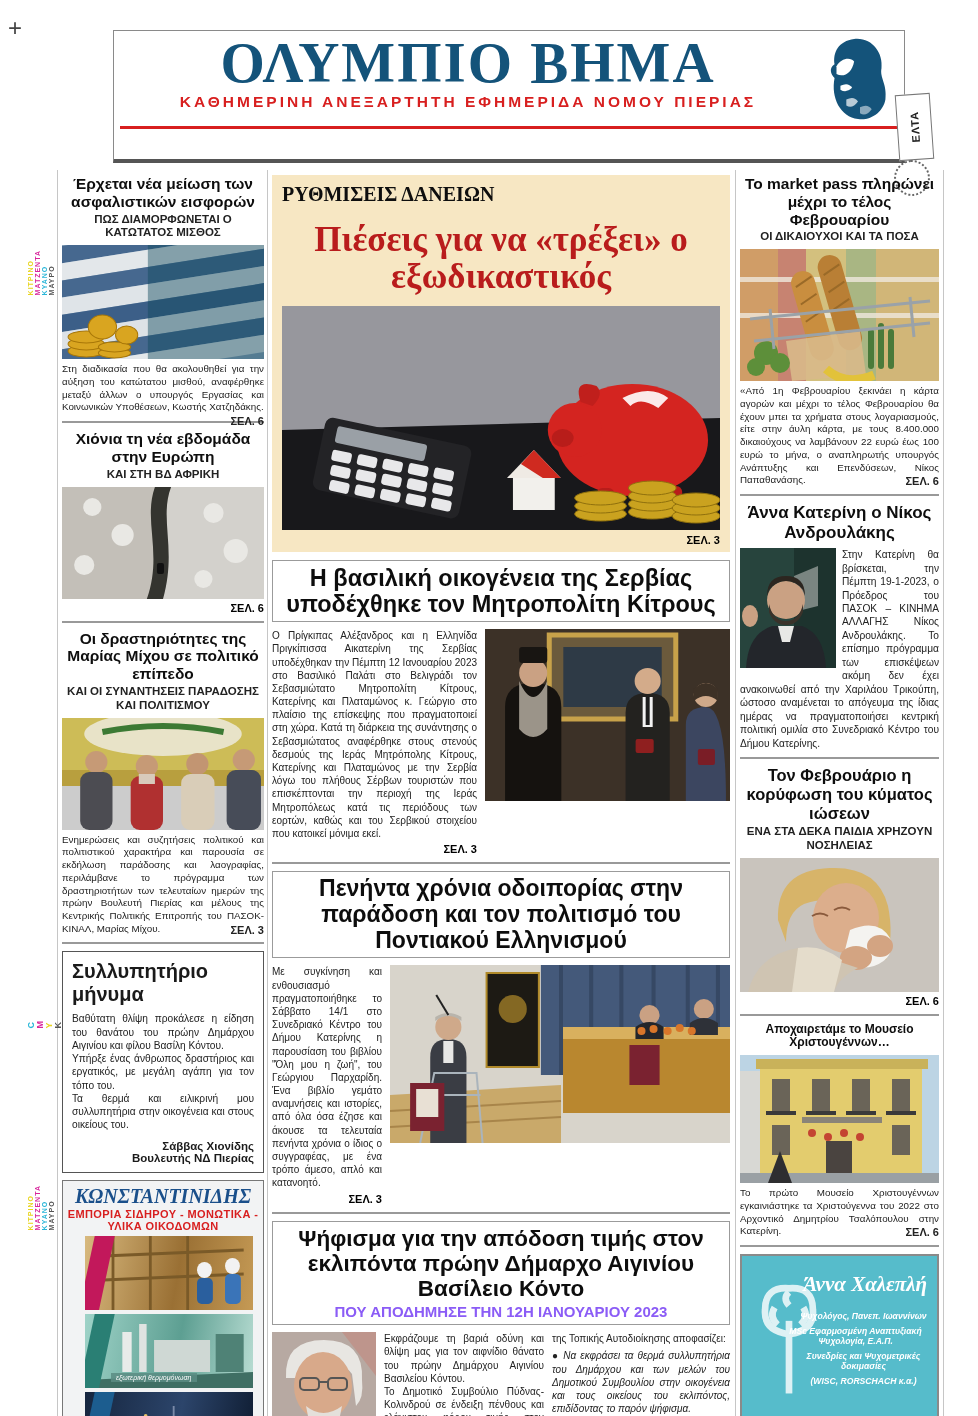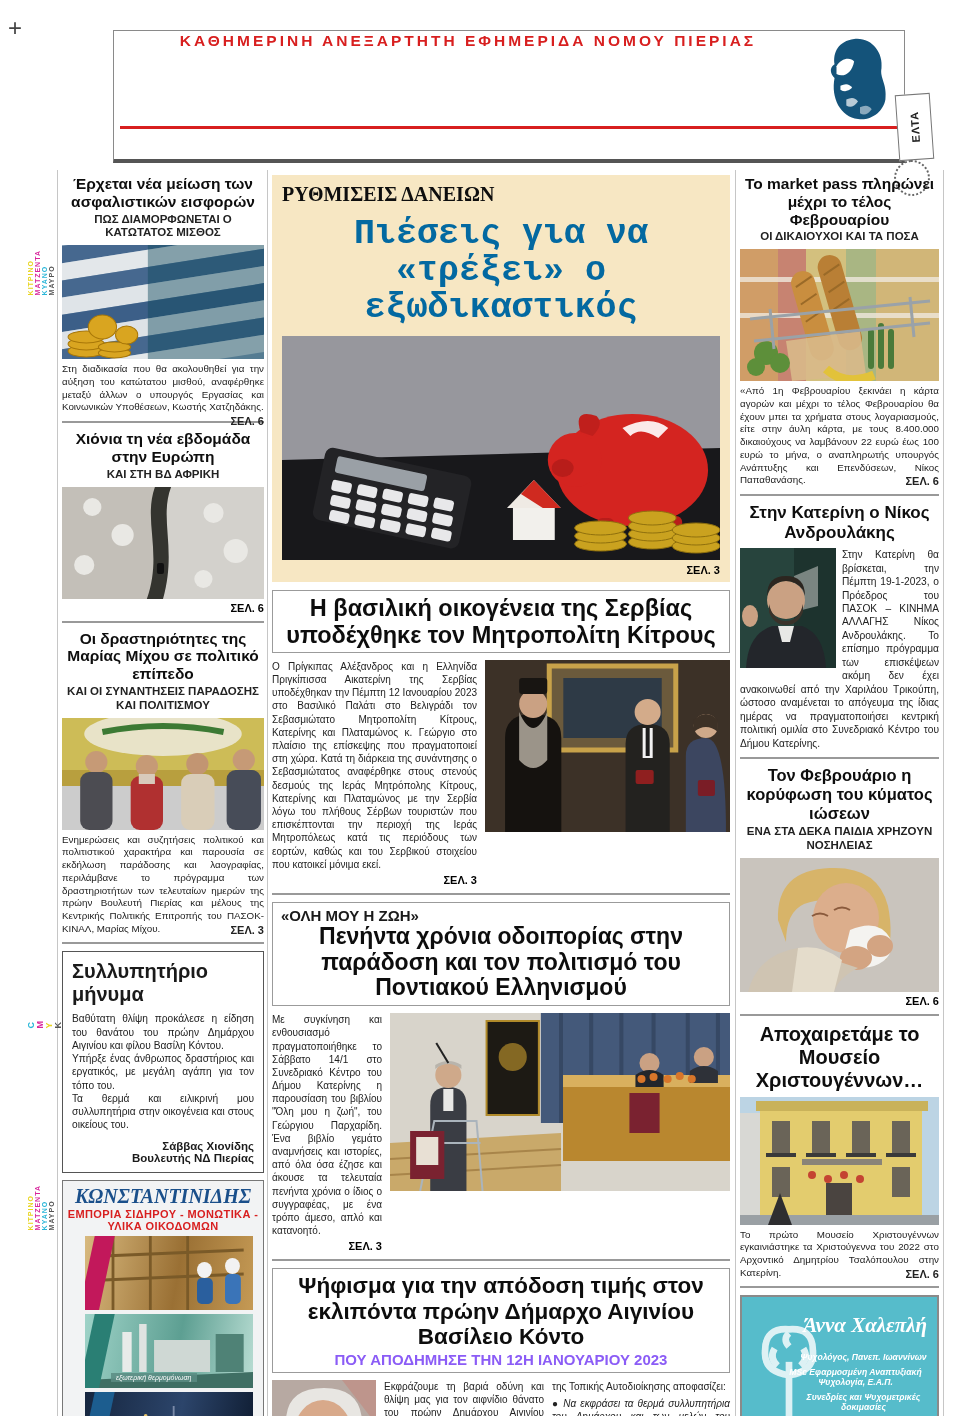--- a/index.html
+++ b/index.html
@@ -41,21 +41,21 @@
   .t-sub{font-weight:bold;text-align:center;font-size:11.5px;line-height:1.2;color:#222;margin-top:2px;}
   .img{position:relative;margin-top:5px;background:#ccc;overflow:hidden;}
   .cap{font-size:9.8px;line-height:1.3;text-align:justify;color:#222;margin-top:4px;}
   .pg{font-weight:bold;font-size:11px;color:#000;text-align:right;}
   .pg-inline{float:right;font-weight:bold;font-size:11px;margin-left:6px;}
   .prewrap{white-space:pre-line;}
 
   
   .lead-box{background:#f7e7c3;padding:8px 10px 6px 10px;box-sizing:border-box;}
   .kicker{font-family:"Liberation Serif",serif;font-weight:bold;font-size:20px;color:#0e0e0e;}
-  .lead-head{font-family:Liberation Mono, monospace;font-weight:bold;font-size:35px;line-height:1.05;text-align:center;color:#0369a1;margin-top:10px;}
+  .lead-head{font-family:Liberation Serif, serif;font-weight:bold;font-size:35px;line-height:1.05;text-align:center;color:#b91c1c;margin-top:16px;}
   .head-box{border:1px solid #9b9b9b;padding:4px 8px;box-sizing:border-box;background:#fff;}
   .c-head{font-weight:bold;font-size:23.5px;line-height:1.12;text-align:center;color:#0d0d0d;}
   .c-subhead{font-weight:bold;font-size:15px;text-align:center;margin-top:2px;color:#8b5cf6;}
   .row{display:flex;gap:8px;margin-top:7px;}
   .body-sm{font-size:10px;line-height:1.32;text-align:justify;color:#222;}
   .sig{font-weight:bold;font-size:11.5px;text-align:right;margin-top:8px;}
   .bullet{margin-top:4px;font-style:italic;}
 
   
   .cond-box{border:1px solid #555;padding:8px 9px;box-sizing:border-box;}
@@ -100,20 +100,21 @@
   <div class="regmark" style="left:27px;top:1185px;">
     <span style="color:#e8d51e;">ΚΙΤΡΙΝΟ</span>
     <span style="color:#d8259c;">ΜΑΤΖΕΝΤΑ</span>
     <span style="color:#29b6d8;">ΚΥΑΝΟ</span>
     <span style="color:#555;">ΜΑΥΡΟ</span>
   </div>
 
   <div class="masthead">
     <div class="mh-row">
       <div class="mh-titlewrap">
+        <div class="mh-title">ΟΛΥΜΠΙΟ ΒΗΜΑ</div>
         <div class="mh-sub">ΚΑΘΗΜΕΡΙΝΗ ΑΝΕΞΑΡΤΗΤΗ ΕΦΗΜΕΡΙΔΑ ΝΟΜΟΥ ΠΙΕΡΙΑΣ</div>
       </div>
       <svg class="zeus" width="74" height="88" viewBox="0 0 70 90">
         <path d="M30,4 C14,6 8,18 10,30 C4,34 6,40 10,44 C6,64 16,84 34,86 C48,88 60,78 62,66 C64,50 56,44 58,34 C60,18 48,2 30,4 Z" fill="#14537a"></path>
         <path d="M12,32 C16,24 26,22 30,27 C28,38 20,44 12,40 Z" fill="#fff"></path>
         <path d="M16,52 Q24,48 28,54 Q22,60 16,56 Z" fill="#fff"></path>
         <path d="M22,66 Q30,62 34,68 Q28,76 22,72 Z" fill="#fff" opacity=".7"></path>
         <path d="M36,74 Q44,70 48,76 Q42,84 36,80 Z" fill="#fff" opacity=".5"></path>
       </svg>
     </div>
@@ -353,21 +354,20 @@
             <path d="M208 60 Q220 48 232 60 L232 72 Q220 62 208 72 Z" fill="#3d3126"></path>
             <rect x="212" y="120" width="17" height="16" rx="2" fill="#7a1d26"></rect>
           </svg>
         </div>
       </div>
     </div>
     <div class="divider"></div>
 
     <div class="art">
       <div class="head-box">
-        <div style="font-weight:bold;font-size:15px;text-align:left;">«ΟΛΗ ΜΟΥ Η ΖΩΗ»</div>
         <div class="c-head" style="font-size:23px;">Πενήντα χρόνια οδοιπορίας στην παράδοση και τον πολιτισμό του Ποντιακού Ελληνισμού</div>
       </div>
       <div class="row">
         <div style="width:110px;flex:none;">
           <div class="body-sm">Με συγκίνηση και ενθουσιασμό πραγματοποιήθηκε το Σάββατο 14/1 στο Συνεδριακό Κέντρο του Δήμου Κατερίνης η παρουσίαση του βιβλίου "Όλη μου η ζωή", του Γεώργιου Παρχαρίδη. Ένα βιβλίο γεμάτο αναμνήσεις και ιστορίες, από όλα όσα έζησε και άκουσε τα τελευταία πενήντα χρόνια ο ίδιος ο συγγραφέας, με ένα  τρόπο άμεσο, απλό και κατανοητό.</div>
           <div class="pg" style="margin-top:3px;">ΣΕΛ. 3</div>
         </div>
         <div class="img" style="flex:1;height:178px;margin-top:0;">
           <svg width="100%" height="100%" viewBox="0 0 338 178" preserveAspectRatio="none">
             <rect width="338" height="178" fill="#d8d4cb"></rect>
@@ -496,21 +496,21 @@
               <line x1="30" y1="60" x2="34" y2="100"></line>
               <line x1="170" y1="48" x2="174" y2="88"></line>
             </g>
         </svg>
       </div>
       <div class="cap"><span>«Από 1η Φεβρουαρίου ξεκινάει η κάρτα αγορών και μέχρι το τέλος Φεβρουαρίου θα έχουν μπει τα χρήματα στους λογαριασμούς, είτε στην άυλη κάρτα, με τους 8.400.000 δικαιούχους να λαμβάνουν 22 ευρώ έως 100 ευρώ το μήνα, ο αναπληρωτής υπουργός Ανάπτυξης και Επενδύσεων, Νίκος Παπαθανάσης.</span> <span class="pg-inline">ΣΕΛ. 6</span></div>
     </div>
     <div class="divider"></div>
 
     <div class="art">
-      <div class="t-main" style="font-size:17px;">Στην Κατερίνη ο Νίκος Ανδρουλάκης</div>
+      <div class="t-main" style="font-size:17px;">Άννα Κατερίνη ο Νίκος Ανδρουλάκης</div>
       <div style="margin-top:6px;overflow:hidden;">
         <div class="img" style="float:left;width:96px;height:120px;margin:0 6px 2px 0;">
           <svg width="100%" height="100%" viewBox="0 0 96 120" preserveAspectRatio="none">
             <rect width="96" height="120" fill="#27443d"></rect>
             <rect x="54" width="42" height="120" fill="#1d332e"></rect>
             <path d="M54 28 L78 18 L78 58 L54 64 Z" fill="#d8d8d4" opacity=".5"></path>
             <path d="M6 120 Q8 86 32 78 L62 78 Q84 86 86 120 Z" fill="#23262b"></path>
             <circle cx="46" cy="52" r="19" fill="#caa183"></circle>
             <path d="M27 48 Q27 28 46 28 Q65 28 65 48 L63 42 Q56 33 46 33 Q36 33 29 42 Z" fill="#2c2620"></path>
             <path d="M29 56 Q33 73 46 73 Q59 73 63 56 L63 64 Q58 77 46 77 Q34 77 29 64 Z" fill="#3a322a"></path>
@@ -538,21 +538,21 @@
           <ellipse cx="140" cy="88" rx="13" ry="11" fill="#d3a482"></ellipse>
           <path d="M8 134 Q18 96 58 90 L118 110 Q98 120 94 134 Z" fill="#cfc4b2"></path>
           <path d="M58 90 Q82 86 102 102 L94 134 L52 134 Z" fill="#e4dccb"></path>
         </svg>
       </div>
       <div class="pg" style="margin-top:3px;">ΣΕΛ. 6</div>
     </div>
     <div class="divider"></div>
 
     <div class="art">
-      <div class="t-main" style="font-size:20px;">Αποχαιρετάμε το Μουσείο Χριστουγέννων…</div>
+      <div class="t-main" style="font-size:12px;">Αποχαιρετάμε το Μουσείο Χριστουγέννων…</div>
       <div class="img" style="height:128px;">
         <svg width="100%" height="100%" viewBox="0 0 199 128" preserveAspectRatio="none">
           <rect width="199" height="128" fill="#bcd4e4"></rect>
           <rect x="0" y="16" width="20" height="112" fill="#d8d8d4"></rect>
           <rect x="20" y="10" width="162" height="108" fill="#e3cc6e"></rect>
           <rect x="16" y="4" width="172" height="10" fill="#c9b25a"></rect>
           <g fill="#6a6458">
             <rect x="32" y="24" width="18" height="32"></rect>
               <rect x="72" y="24" width="18" height="32"></rect>
               <rect x="112" y="24" width="18" height="32"></rect>

